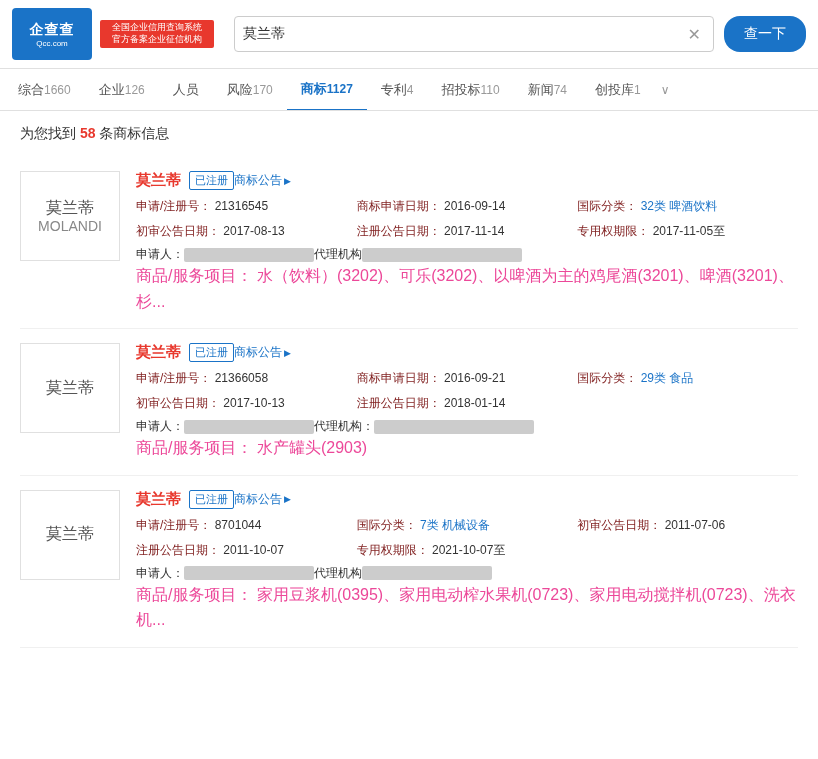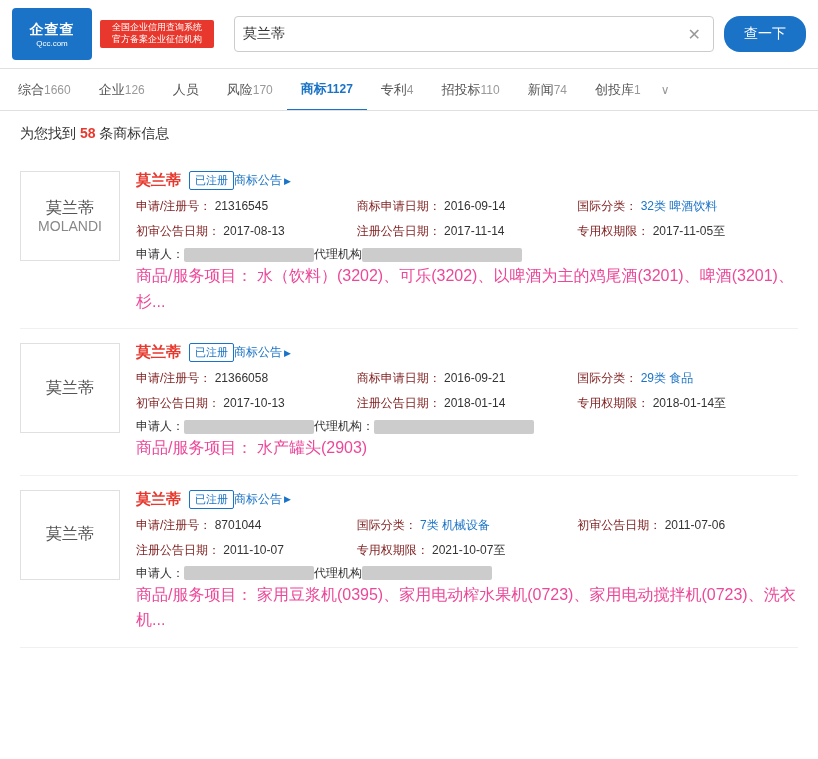--- a/index.html
+++ b/index.html
@@ -169,24 +169,20 @@
           <span class="tm-field-val blue">29类 食品</span>
         </div>
         <div class="tm-field">
           <span class="tm-field-label">初审公告日期：</span>
           <span class="tm-field-val">2017-10-13</span>
         </div>
         <div class="tm-field">
           <span class="tm-field-label">注册公告日期：</span>
           <span class="tm-field-val">2018-01-14</span>
         </div>
-        <div class="tm-field">
-          <span class="tm-field-label">专用权期限：</span>
-          <span class="tm-field-val">2018-01-14至</span>
-        </div>
       </div>
       <div class="tm-applicant-row">
         <span>申请人：</span>
         <span class="tm-blurred" style="width:130px">&nbsp;</span>
         <span>代理机构：</span>
         <span class="tm-blurred" style="width:160px">&nbsp;</span>
       </div>
       <div class="tm-goods">
         <span>商品/服务项目：</span>
         <span>水产罐头(2903)</span>

